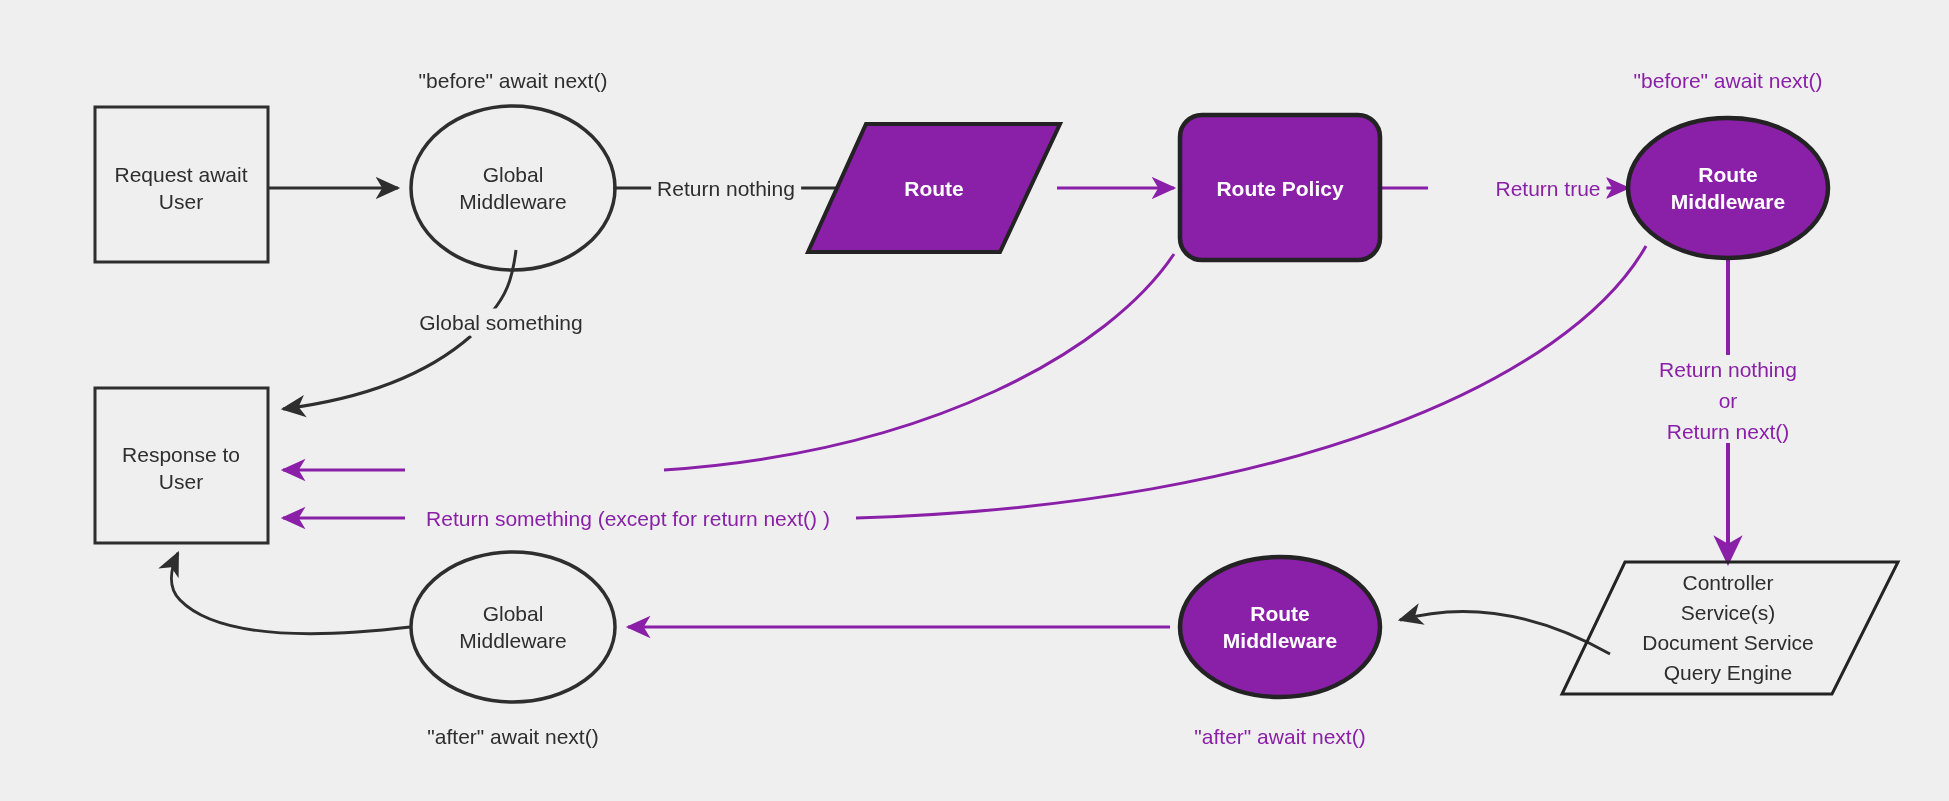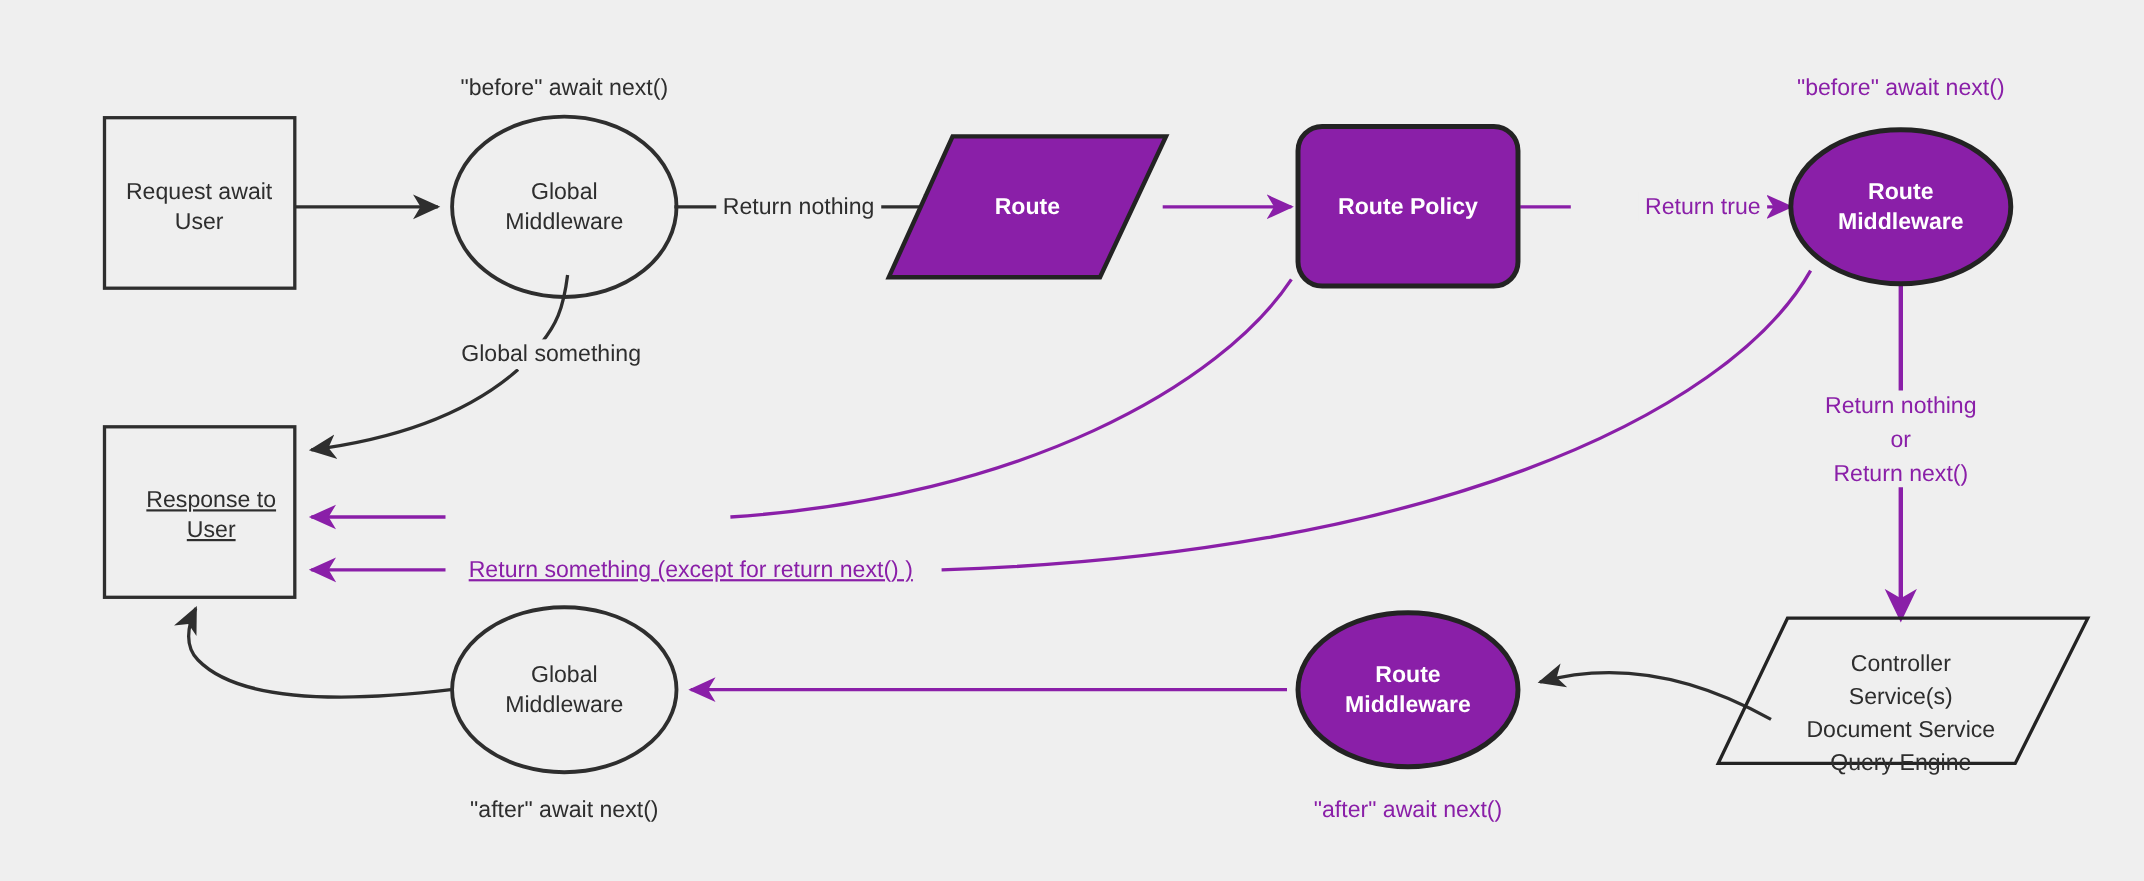--- a/index.html
+++ b/index.html
@@ -115,48 +115,48 @@
   <div class="lbl multi" style="left:513px; top:188px;">Global
 Middleware</div>
 
   <div class="lbl white" style="left:934px; top:188px;">Route</div>
 
   <div class="lbl white" style="left:1280px; top:188px;">Route Policy</div>
 
   <div class="lbl white multi" style="left:1728px; top:188px;">Route
 Middleware</div>
 
-  <div class="lbl multi" style="left:1728px; top:628px; line-height:30px;margin-top:21px;">Controller
+  <div class="lbl multi" style="left:1728px; top:628px; line-height:30px;">Controller
 Service(s)
 Document Service
 Query Engine</div>
 
   <div class="lbl white multi" style="left:1280px; top:627px;">Route
 Middleware</div>
 
   <div class="lbl multi" style="left:513px; top:627px;">Global
 Middleware</div>
 
-  <div class="lbl multi" style="left:192px; top:468px;text-decoration:underline;">Response to
+  <div class="lbl multi" style="left:181px; top:468px;">Response to
 User</div>
 
   <div class="lbl" style="left:513px; top:80px;">"before" await next()</div>
 
   <div class="lbl purple" style="left:1728px; top:80px;">"before" await next()</div>
 
   <div class="lbl" style="left:513px; top:736px;">"after" await next()</div>
 
   <div class="lbl purple" style="left:1280px; top:736px;">"after" await next()</div>
 
   <div class="lbl onbg" style="left:726px; top:188px;">Return nothing</div>
 
   <div class="lbl onbg" style="left:501px; top:322px;">Global something</div>
 
   <div class="lbl purple onbg" style="left:1548px; top:188px;">Return true</div>
 
 
-  <div class="lbl purple onbg" style="left:628px; top:518px;text-decoration:underline;">Return something (except for return next() )</div>
+  <div class="lbl purple onbg" style="left:628px; top:518px;">Return something (except for return next() )</div>
 
   <div class="lbl purple multi" style="left:1728px; top:400px; line-height:31px;">Return nothing
 or
 Return next()</div>
 
 </div>
 
 </body></html>

